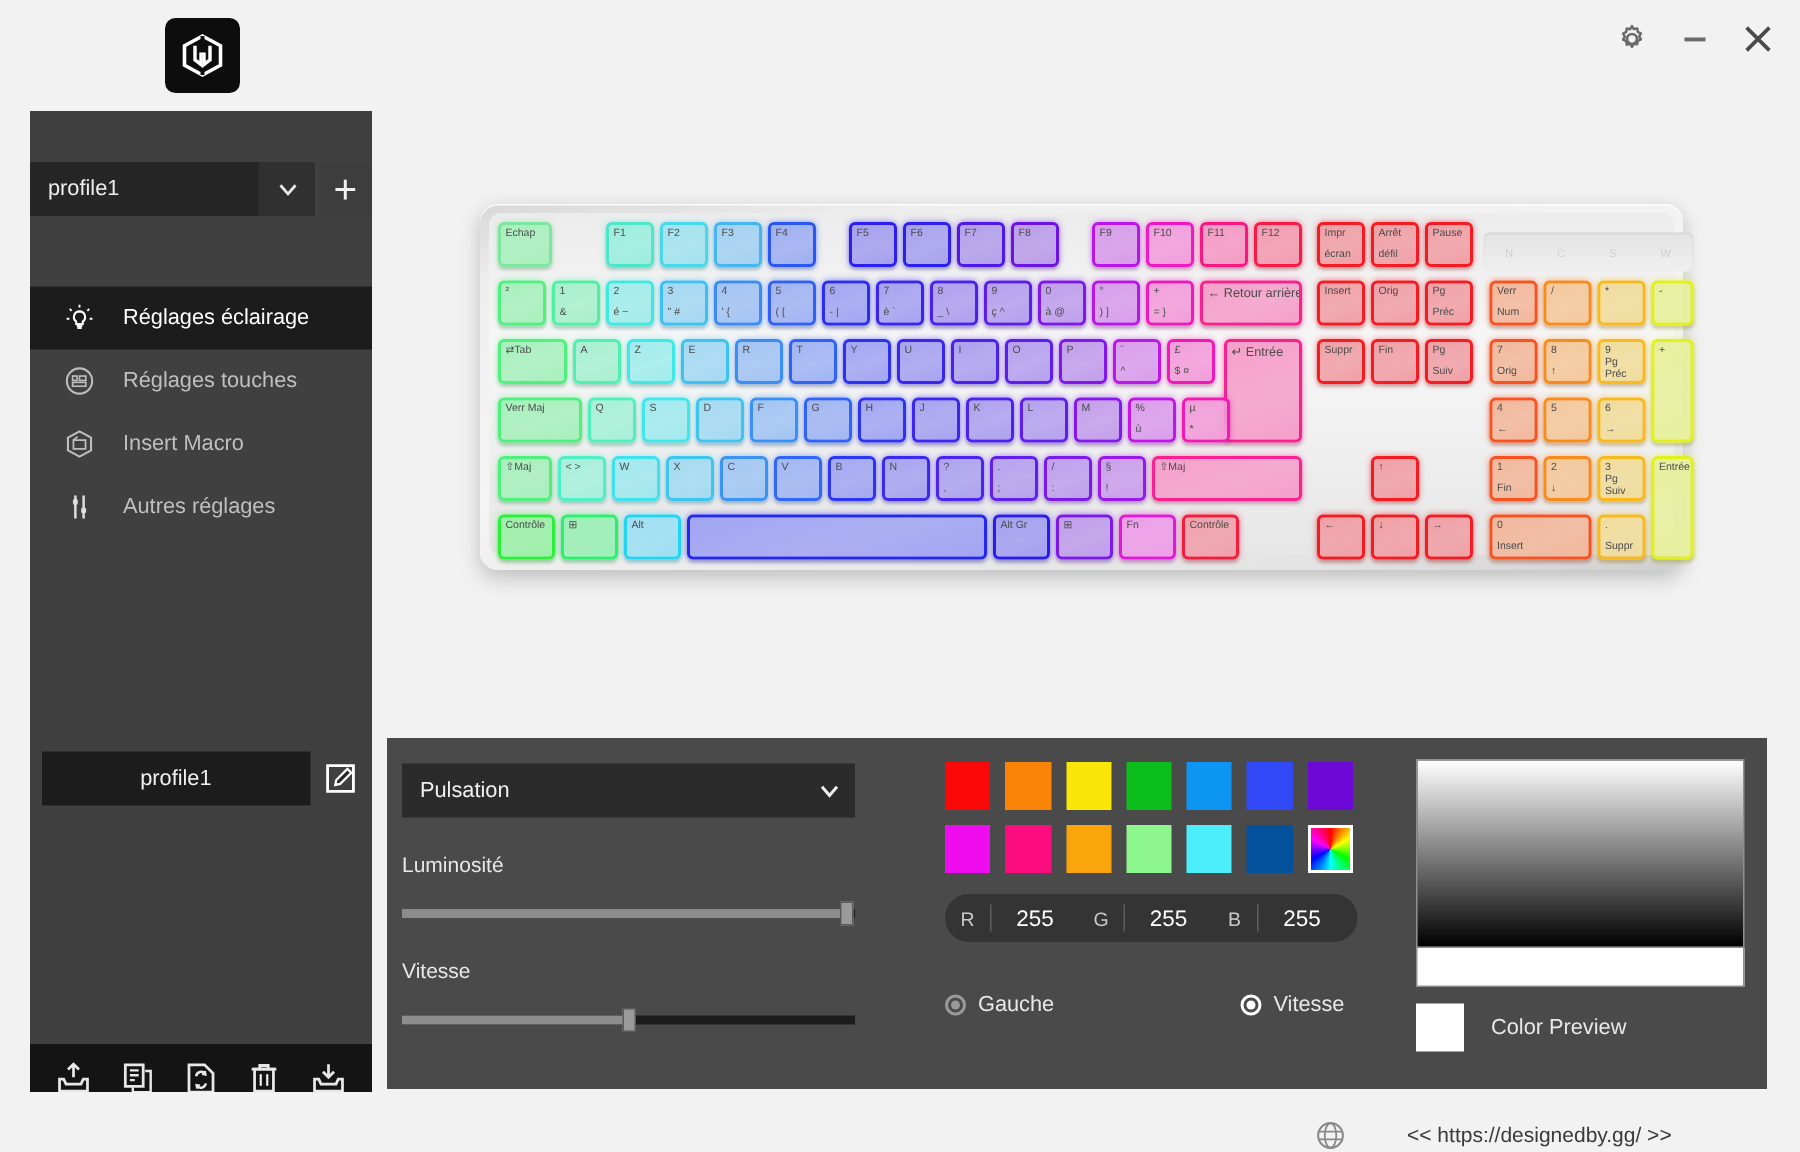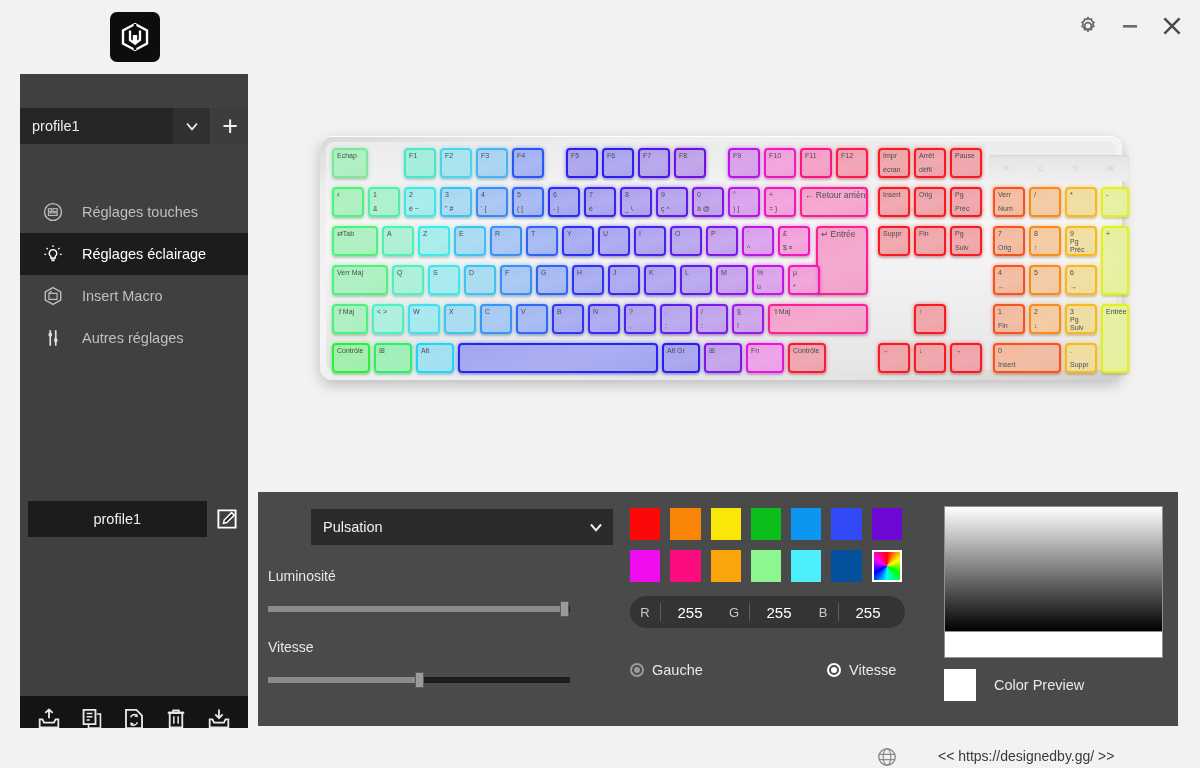--- a/index.html
+++ b/index.html
@@ -92,21 +92,21 @@
     display:flex; align-items:center; justify-content:space-around;
     font-size:7.5px; color:#cfcfcf; letter-spacing:.5px;
     box-shadow: inset 0 1px 2px rgba(0,0,0,.08);
   }
 
   
   .panel { position:absolute; left:258px; top:492px; width:920px; height:234px; background:#4a4a4a; }
 
   .fx-select {
     position:absolute; left:10px; top:17px; width:302px; height:36px;
-    background:#2b2b2b; display:flex; align-items:center; cursor:pointer;margin-left:43px;
+    background:#2b2b2b; display:flex; align-items:center; cursor:pointer;
   }
   .fx-select .fxname { color:#f0f0f0; font-size:14.5px; padding-left:12px; flex:1; }
   .fx-select .fxcaret { width:34px; height:36px; display:flex; align-items:center; justify-content:center; }
 
   .sld-label { position:absolute; left:10px; color:#e8e8e8; font-size:14px; }
   .slider { position:absolute; left:10px; width:302px; height:8px; cursor:pointer; }
   .slider .track { position:absolute; left:0; top:1px; width:100%; height:6px; background:#1d1d1d; }
   .slider .fill  { position:absolute; left:0; top:1px; height:6px; background:#8c8c8c; }
   .slider .thumb {
     position:absolute; top:-4px; width:9px; height:16px;
@@ -193,42 +193,42 @@
       <div class="profile-name-box">profile1</div>
       <div class="profile-caret">
         <svg width="20" height="20" viewBox="0 0 24 24">
           <path d="M6 9 L12 16 L18 9" fill="none" stroke="#e8e8e8" stroke-width="2.2"></path>
         </svg>
       </div>
       <div class="profile-plus">+</div>
     </div>
 
     <div class="navlist">
+
+      <div class="navitem active">
+        <span class="nicon">
+          <svg width="22" height="22" viewBox="0 0 24 24">
+            <path d="M12 7.2a4.1 4.1 0 00-2.4 7.4v1.7h4.8v-1.7A4.1 4.1 0 0012 7.2z" fill="none" stroke="#fff" stroke-width="1.5"></path>
+            <path d="M9.9 17.6h4.2M10.4 19.2h3.2" stroke="#fff" stroke-width="1.5"></path>
+            <path d="M12 2.4v2M4.9 5.4l1.4 1.4M19.1 5.4l-1.4 1.4M2.6 12.5h2M19.4 12.5h2" stroke="#fff" stroke-width="1.4"></path>
+          </svg>
+        </span>
+        <span class="nlabel">Réglages éclairage</span>
+      </div>
 
       <div class="navitem">
         <span class="nicon">
           <svg width="22" height="22" viewBox="0 0 24 24">
             <circle cx="12" cy="12" r="9.2" fill="none" stroke="#bdbdbd" stroke-width="1.5"></circle>
             <rect x="7" y="8.4" width="3.2" height="3.2" fill="none" stroke="#bdbdbd" stroke-width="1.2"></rect>
             <rect x="12" y="8.4" width="4.6" height="3.2" fill="none" stroke="#bdbdbd" stroke-width="1.2"></rect>
             <rect x="7" y="13" width="9.6" height="2.8" fill="none" stroke="#bdbdbd" stroke-width="1.2"></rect>
           </svg>
         </span>
         <span class="nlabel">Réglages touches</span>
-      </div>
-
-      <div class="navitem active">
-        <span class="nicon">
-          <svg width="22" height="22" viewBox="0 0 24 24">
-            <path d="M12 7.2a4.1 4.1 0 00-2.4 7.4v1.7h4.8v-1.7A4.1 4.1 0 0012 7.2z" fill="none" stroke="#fff" stroke-width="1.5"></path>
-            <path d="M9.9 17.6h4.2M10.4 19.2h3.2" stroke="#fff" stroke-width="1.5"></path>
-            <path d="M12 2.4v2M4.9 5.4l1.4 1.4M19.1 5.4l-1.4 1.4M2.6 12.5h2M19.4 12.5h2" stroke="#fff" stroke-width="1.4"></path>
-          </svg>
-        </span>
-        <span class="nlabel">Réglages éclairage</span>
       </div>
 
       <div class="navitem">
         <span class="nicon">
           <svg width="22" height="22" viewBox="0 0 24 24">
             <path d="M12 2.8l8.4 4.6v9.2L12 21.2 3.6 16.6V7.4z" fill="none" stroke="#bdbdbd" stroke-width="1.5"></path>
             <path d="M7.6 9.2h8.8v6.4H7.6z" fill="none" stroke="#bdbdbd" stroke-width="1.3"></path>
             <path d="M7.6 9.2l3-2.6" stroke="#bdbdbd" stroke-width="1.3"></path>
           </svg>
         </span>

